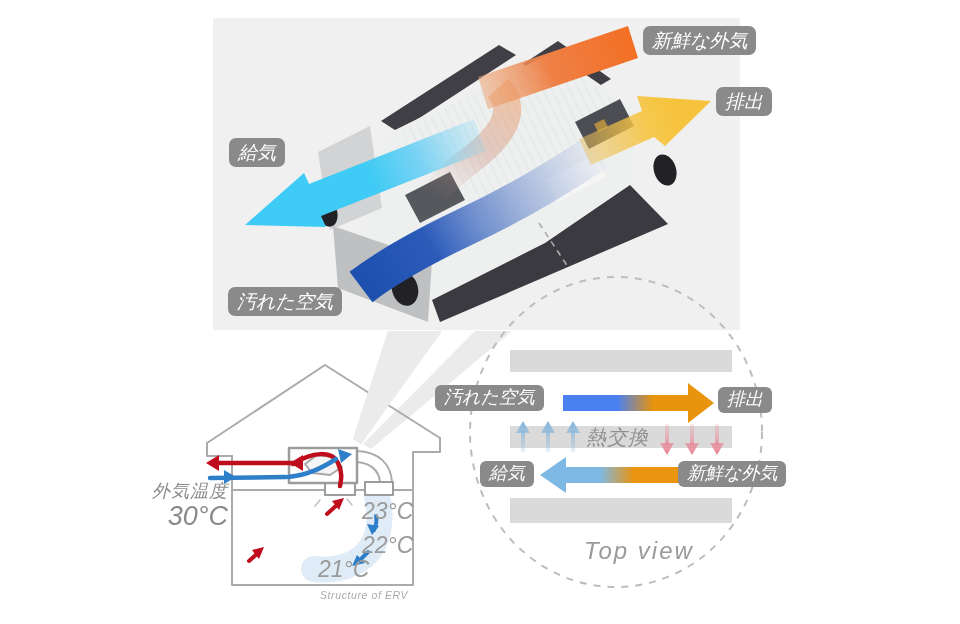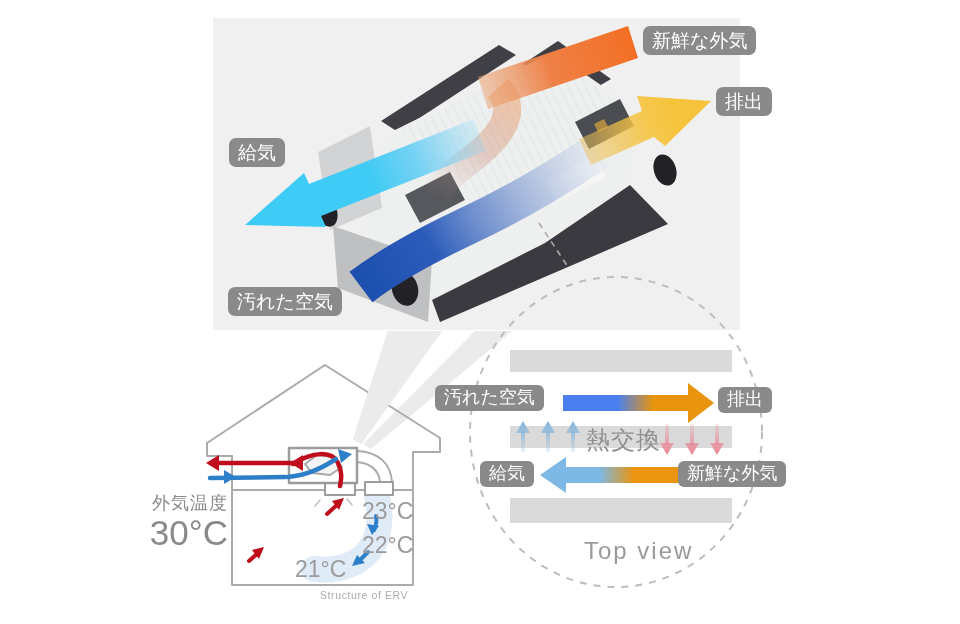--- a/index.html
+++ b/index.html
@@ -1,28 +1,28 @@
 <!DOCTYPE html>
 <html><head>
 <meta charset="utf-8">
 <style>
   html,body{margin:0;padding:0;background:#ffffff;}
   .stage{position:relative;width:960px;height:624px;overflow:hidden;background:#fff;
-         font-family:"Liberation Sans",sans-serif;}
+         font-family:"Liberation Sans",sans-serif;font-style:italic;}
   .stage svg{position:absolute;left:0;top:0;}
   .pill{position:absolute;background:#8a8a8a;color:#ffffff;border-radius:7px;
         padding:2px 9px;font-size:19px;line-height:1.32;white-space:nowrap;}
   .pill.sm{font-size:18px;padding:1px 9px;border-radius:6px;}
   .txt{position:absolute;white-space:nowrap;}
   .t-temp{color:#9b9b9b;font-size:23px;}
-  .t-heat{color:#8f8f8f;font-size:24px;letter-spacing:1px;}
+  .t-heat{color:#8f8f8f;font-size:20px;letter-spacing:1px;}
   .t-topview{color:#9a9a9a;font-size:24px;letter-spacing:2px;}
-  .t-outside{position:absolute;left:142px;top:494px;width:86px;text-align:right;color:#8a8a8a;}
+  .t-outside{position:absolute;left:142px;top:482px;width:86px;text-align:right;color:#8a8a8a;}
   .t-outside .l1{font-size:18px;line-height:1.1;letter-spacing:1px;}
-  .t-outside .l2{font-size:35px;line-height:1.1;}
+  .t-outside .l2{font-size:27px;line-height:1.1;}
   .t-caption{color:#ababab;font-size:10.5px;letter-spacing:.6px;}
 </style>
 </head>
 <body>
 
 <div class="stage">
 <svg width="960" height="624" viewBox="0 0 960 624">
   <defs>
     <pattern id="hatch" width="8" height="8" patternUnits="userSpaceOnUse" patternTransform="rotate(-26)">
       <rect width="8" height="8" fill="none"></rect>
@@ -195,15 +195,15 @@
 <div class="pill sm" style="left:678px;top:461px;">新鮮な外気</div>
 <div class="txt t-heat" style="left:586px;top:424px;">熱交換</div>
 <div class="txt t-topview" style="left:584px;top:537px;">Top view</div>
 
 <div class="t-outside">
   <div class="l1">外気温度</div>
   <div class="l2">30°C</div>
 </div>
 <div class="txt t-temp" style="left:362px;top:498px;">23°C</div>
 <div class="txt t-temp" style="left:362px;top:532px;">22°C</div>
-<div class="txt t-temp" style="left:295px;top:556px;">21°C</div>
+<div class="txt t-temp" style="left:318px;top:556px;">21°C</div>
 <div class="txt t-caption" style="left:320px;top:589px;">Structure of ERV</div>
 </div>
 
 </body></html>

